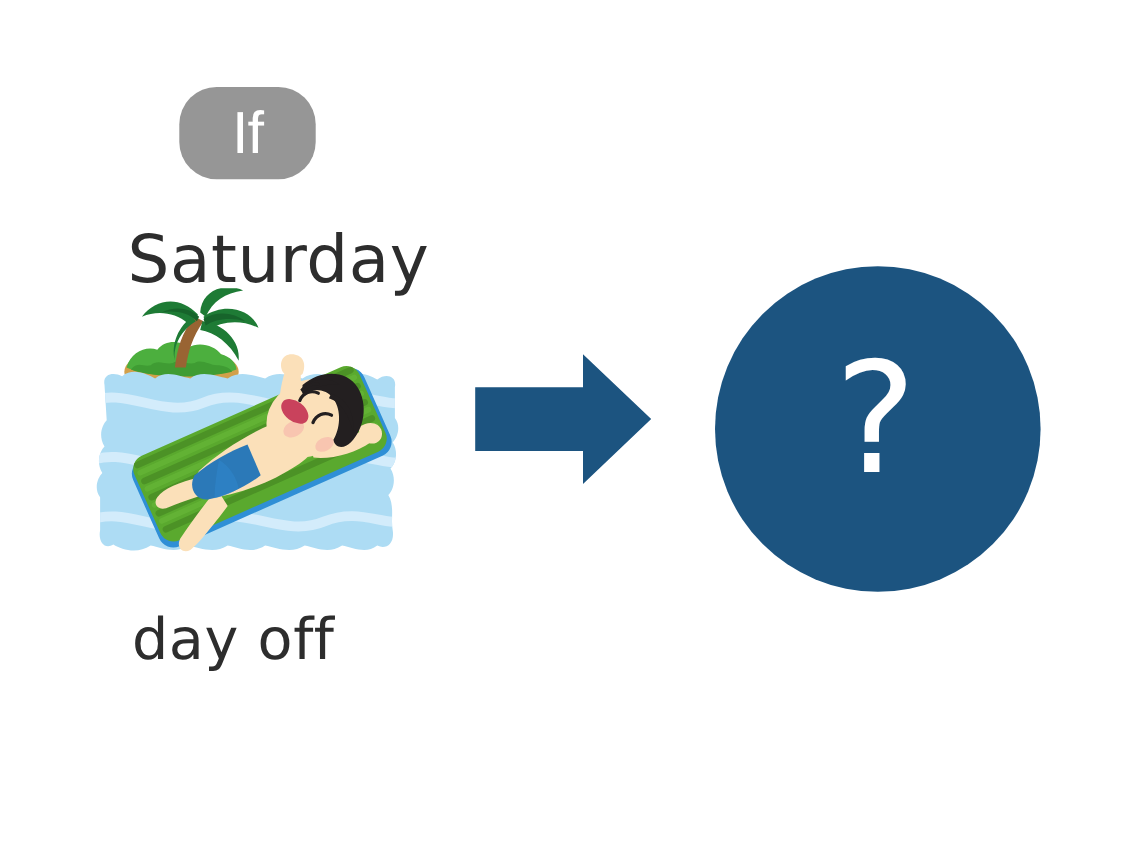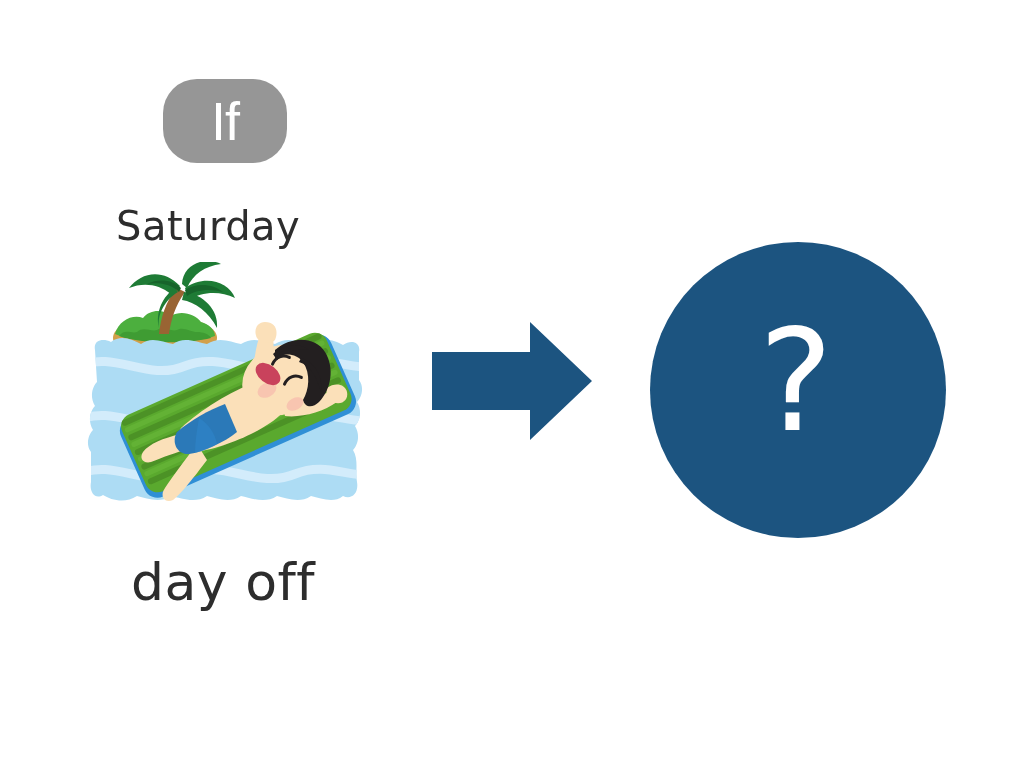--- a/index.html
+++ b/index.html
@@ -49,25 +49,25 @@
     position: absolute;
     color: #2d2d2d;
     font-family: "DejaVu Sans", sans-serif;
     font-weight: 400;
     line-height: 1;
     white-space: nowrap;
   }
   .cond-text-top {
     left: 116px;
     top: 206px;
-    font-size: 40px;
+    font-size: 60px;
     letter-spacing: 0.5px;
   }
   .cond-text-bottom {
-    left: 131px;
+    left: 120px;
     top: 556px;
     font-size: 52px;
     letter-spacing: 0.5px;
   }
 
   
   .illustration {
     position: absolute;
     left: 85px;
     top: 262px;

